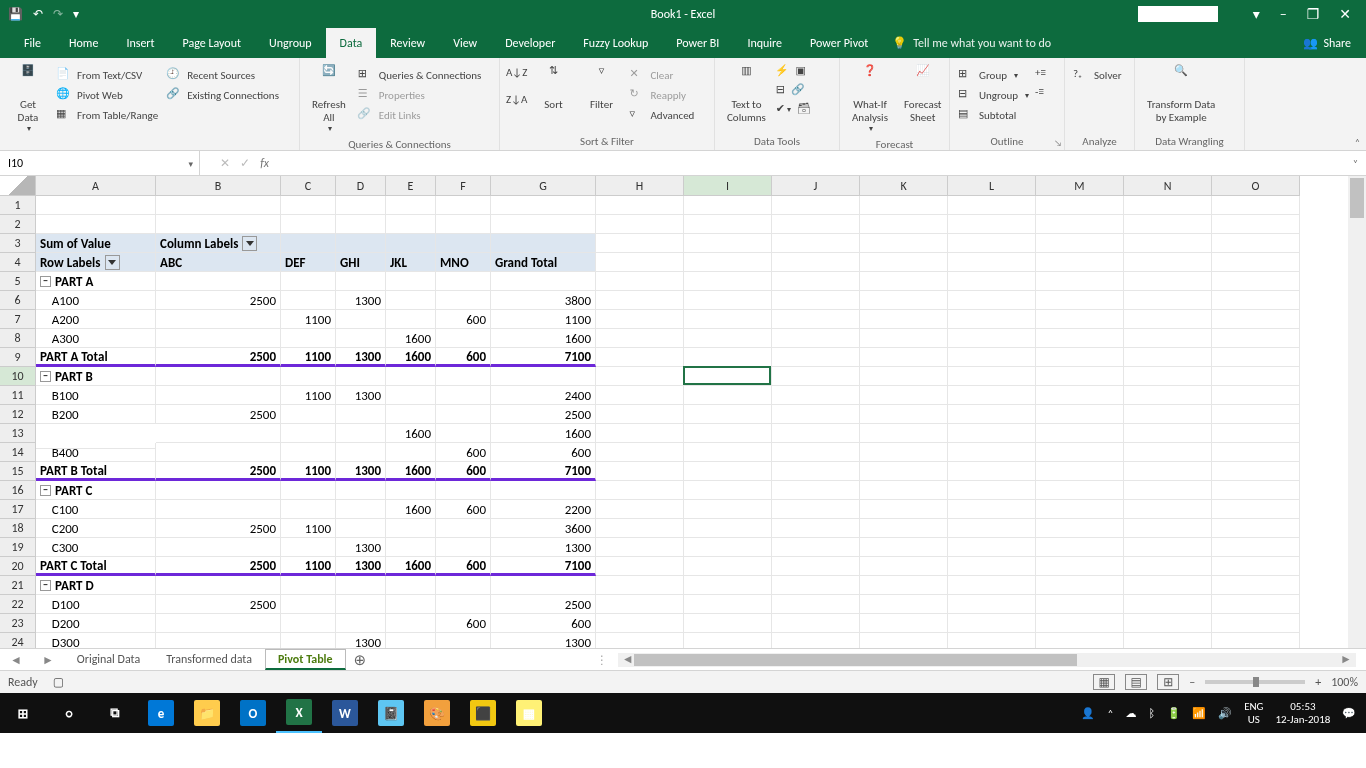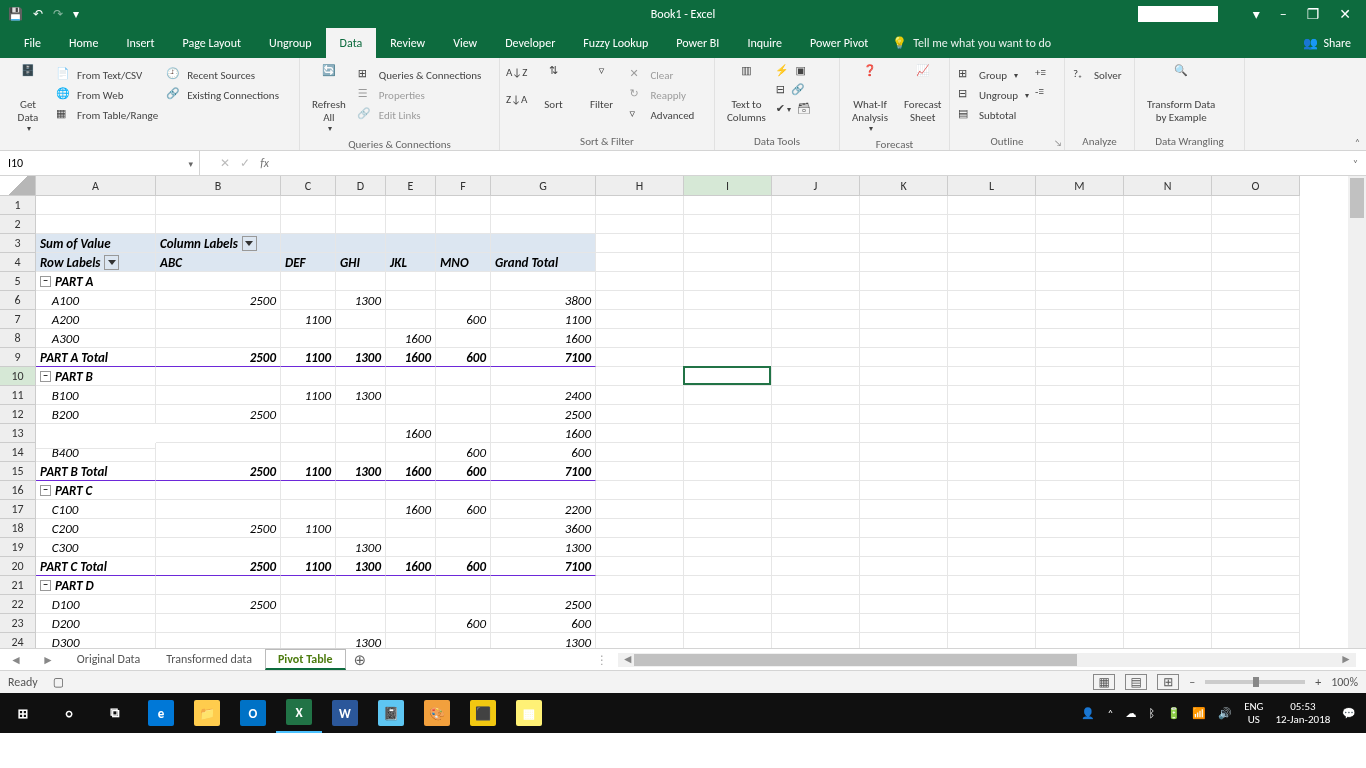--- a/index.html
+++ b/index.html
@@ -40,28 +40,28 @@
   .formula-expand{margin-left:auto;padding-right:8px;color:#666;font-size:10px;}
   
   .grid-area{position:relative;height:473px;border-bottom:1px solid #d4d4d4;overflow:hidden;}
   .sel-all{position:absolute;top:0;left:0;width:36px;height:20px;border-right:1px solid #ccc;border-bottom:1px solid #ccc;background:linear-gradient(135deg,transparent 50%,#b7b7b7 50%);}
   .colheads{position:absolute;top:0;left:36px;right:18px;height:20px;display:flex;}
   .colhead{border-right:1px solid #ccc;border-bottom:1px solid #ccc;background:#eee;display:flex;align-items:center;justify-content:center;font-size:12px;color:#333;}
   .colhead.active{background:#d6e8d6;}
   .rowheads{position:absolute;top:20px;left:0;width:36px;}
   .rowhead{height:19px;border-right:1px solid #ccc;border-bottom:1px solid #ccc;background:#eee;display:flex;align-items:center;justify-content:center;font-size:12px;color:#333;}
   .rowhead.active{background:#d6e8d6;}
-  .cells{position:absolute;top:20px;left:36px;right:18px;bottom:0;font-style:italic;}
+  .cells{position:absolute;top:20px;left:36px;right:18px;bottom:0;}
   .crow{display:flex;height:19px;}
   .cell{border-right:1px solid #e6e6e6;border-bottom:1px solid #e6e6e6;font-size:13px;font-family:Calibri,sans-serif;padding:0 4px;display:flex;align-items:center;overflow:hidden;white-space:nowrap;color:#000;}
   .cell.r{justify-content:flex-end;}
   .cell .collapse{display:inline-flex;align-items:center;justify-content:center;width:11px;height:11px;border:1px solid #999;font-size:11px;line-height:8px;margin-right:4px;color:#333;cursor:pointer;}
   .pivot-hdr{background:#dce6f1;font-weight:bold;}
   .pivot-bold{font-weight:bold;}
-  .pivot-blueborder{border-bottom:1px solid #6d28d9;}
+  .pivot-blueborder{border-bottom:3px solid #6d28d9;}
   .filter-btn{width:15px;height:15px;border:1px solid #999;margin-left:4px;display:inline-flex;align-items:center;justify-content:center;cursor:pointer;}
   .filter-btn::after{content:"";border-left:4px solid transparent;border-right:4px solid transparent;border-top:5px solid #333;}
   .cursor-cell{border:2px solid #217346;position:absolute;pointer-events:none;}
   .vscroll{position:absolute;top:0;right:0;bottom:0;width:18px;background:#f0f0f0;}
   .vscroll .thumb{position:absolute;left:2px;right:2px;top:2px;height:40px;background:#c1c1c1;}
   
   .sheettabs{height:22px;background:#fff;display:flex;align-items:center;font-size:12px;border-bottom:1px solid #d4d4d4;}
   .tabscroll{padding:0 10px;color:#888;cursor:pointer;}
   .sheet-tab{padding:2px 12px;border:1px solid transparent;border-bottom:none;cursor:pointer;color:#4d7c0f;}
   .sheet-tab.active{border-color:#bbb;border-bottom:2px solid #0d6b3e;background:#fff;font-weight:bold;}
@@ -135,21 +135,21 @@
 Data</span>
             <span class="dd">▾</span>
       </div>
       <div class="vlist" style="margin-top:4px">
         <div class="hbtn">
               <span class="smicon">📄</span>
               <span>From Text/CSV</span>
             </div>
         <div class="hbtn">
               <span class="smicon">🌐</span>
-              <span>From Web</span>
+              <span>Pivot Web</span>
             </div>
         <div class="hbtn">
               <span class="smicon">▦</span>
               <span>From Table/Range</span>
             </div>
       </div>
       <div class="vlist" style="margin-top:4px">
         <div class="hbtn">
               <span class="smicon">🕘</span>
               <span>Recent Sources</span>

